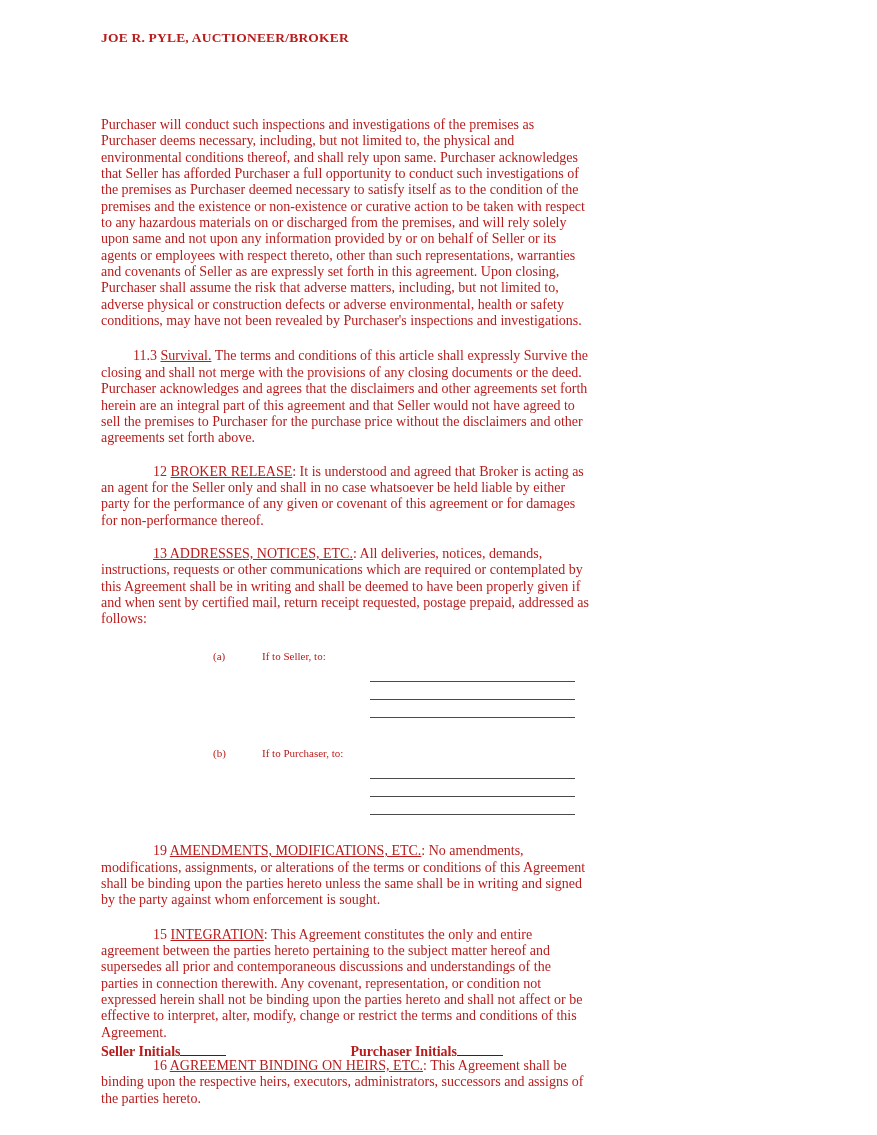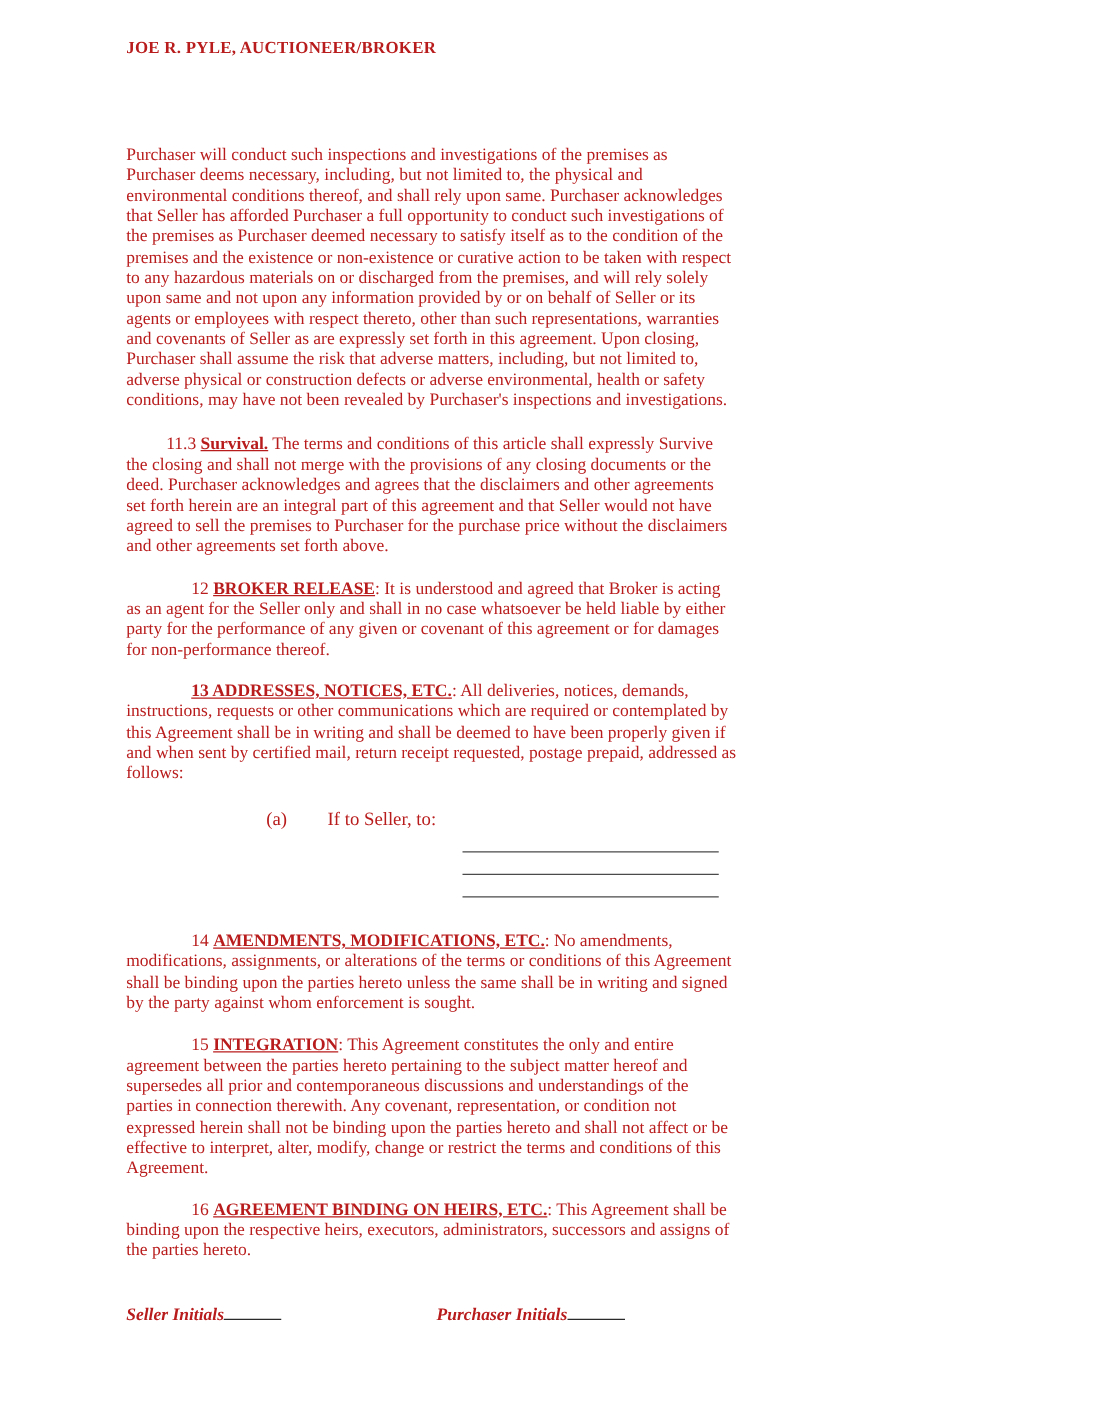--- a/index.html
+++ b/index.html
@@ -27,38 +27,37 @@
     text-align: left;
   }
   .p-intro { margin-top: 71px; }
   .sec { text-indent: 52px; }
   .sec-survival { text-indent: 32px; margin-top: 19px; }
   .sec-broker { margin-top: 17px; }
   .sec-addresses { margin-top: 17px; }
   .sec-amendments { margin-top: 28px; }
   .sec-integration { margin-top: 18px; }
   .sec-heirs { margin-top: 17px; }
-  .u { text-decoration: underline; font-weight: bold; }
-  .addr-block { font-size: 15px; line-height: 16.35px; margin-left: 112px; }
+  .u { text-decoration: underline; }
+  .addr-block { font-size: 11px; line-height: 16.35px; margin-left: 112px; }
   .addr-block-a { margin-top: 20px; }
   .addr-block-b { margin-top: 27px; }
   .addr-marker { display: inline-block; width: 49px; }
   .blank-line {
     width: 205px;
     height: 17px;
     margin-left: 157px;
     border-bottom: 1px solid #4a4a4a;
   }
   .footer {
     position: absolute;
     top: 1029px;
     left: 101px;
     font-size: 14px;
     font-weight: bold;
-    font-style: italic;
   }
   .init-line {
     display: inline-block;
     width: 46px;
     border-bottom: 1px solid #2a2a2a;
     height: 14px;
   }
   .init-group-purchaser { margin-left: 124px; }
 </style>
 </head>
@@ -78,22 +77,30 @@
 
   <div class="addr-block addr-block-a">
     <div>
       <span class="addr-marker">(a)</span><span>If to Seller, to:</span>
     </div>
     <div class="blank-line"></div>
     <div class="blank-line"></div>
     <div class="blank-line"></div>
   </div>
 
+  <div class="addr-block addr-block-b">
+    <div>
+      <span class="addr-marker">(b)</span><span>If to Purchaser, to:</span>
+    </div>
+    <div class="blank-line"></div>
+    <div class="blank-line"></div>
+    <div class="blank-line"></div>
+  </div>
 
-  <p class="sec sec-amendments"><span>14 </span><span class="u">AMENDMENTS, MODIFICATIONS, ETC.</span><span>: No amendments, modifications, assignments, or alterations of the terms or conditions of this Agreement shall be binding upon the parties hereto unless the same shall be in writing and signed by the party against whom enforcement is sought.</span></p>
+  <p class="sec sec-amendments"><span>19 </span><span class="u">AMENDMENTS, MODIFICATIONS, ETC.</span><span>: No amendments, modifications, assignments, or alterations of the terms or conditions of this Agreement shall be binding upon the parties hereto unless the same shall be in writing and signed by the party against whom enforcement is sought.</span></p>
 
   <p class="sec sec-integration"><span>15 </span><span class="u">INTEGRATION</span><span>: This Agreement constitutes the only and entire agreement between the parties hereto pertaining to the subject matter hereof and supersedes all prior and contemporaneous discussions and understandings of the parties in connection therewith. Any covenant, representation, or condition not expressed herein shall not be binding upon the parties hereto and shall not affect or be effective to interpret, alter, modify, change or restrict the terms and conditions of this Agreement.</span></p>
 
   <p class="sec sec-heirs"><span>16 </span><span class="u">AGREEMENT BINDING ON HEIRS, ETC.</span><span>: This Agreement shall be binding upon the respective heirs, executors, administrators, successors and assigns of the parties hereto.</span></p>
 
   <div class="footer">
     <span>Seller Initials</span><span class="init-line"></span><span class="init-group-purchaser">Purchaser Initials</span><span class="init-line"></span>
   </div>
 
 </div>

